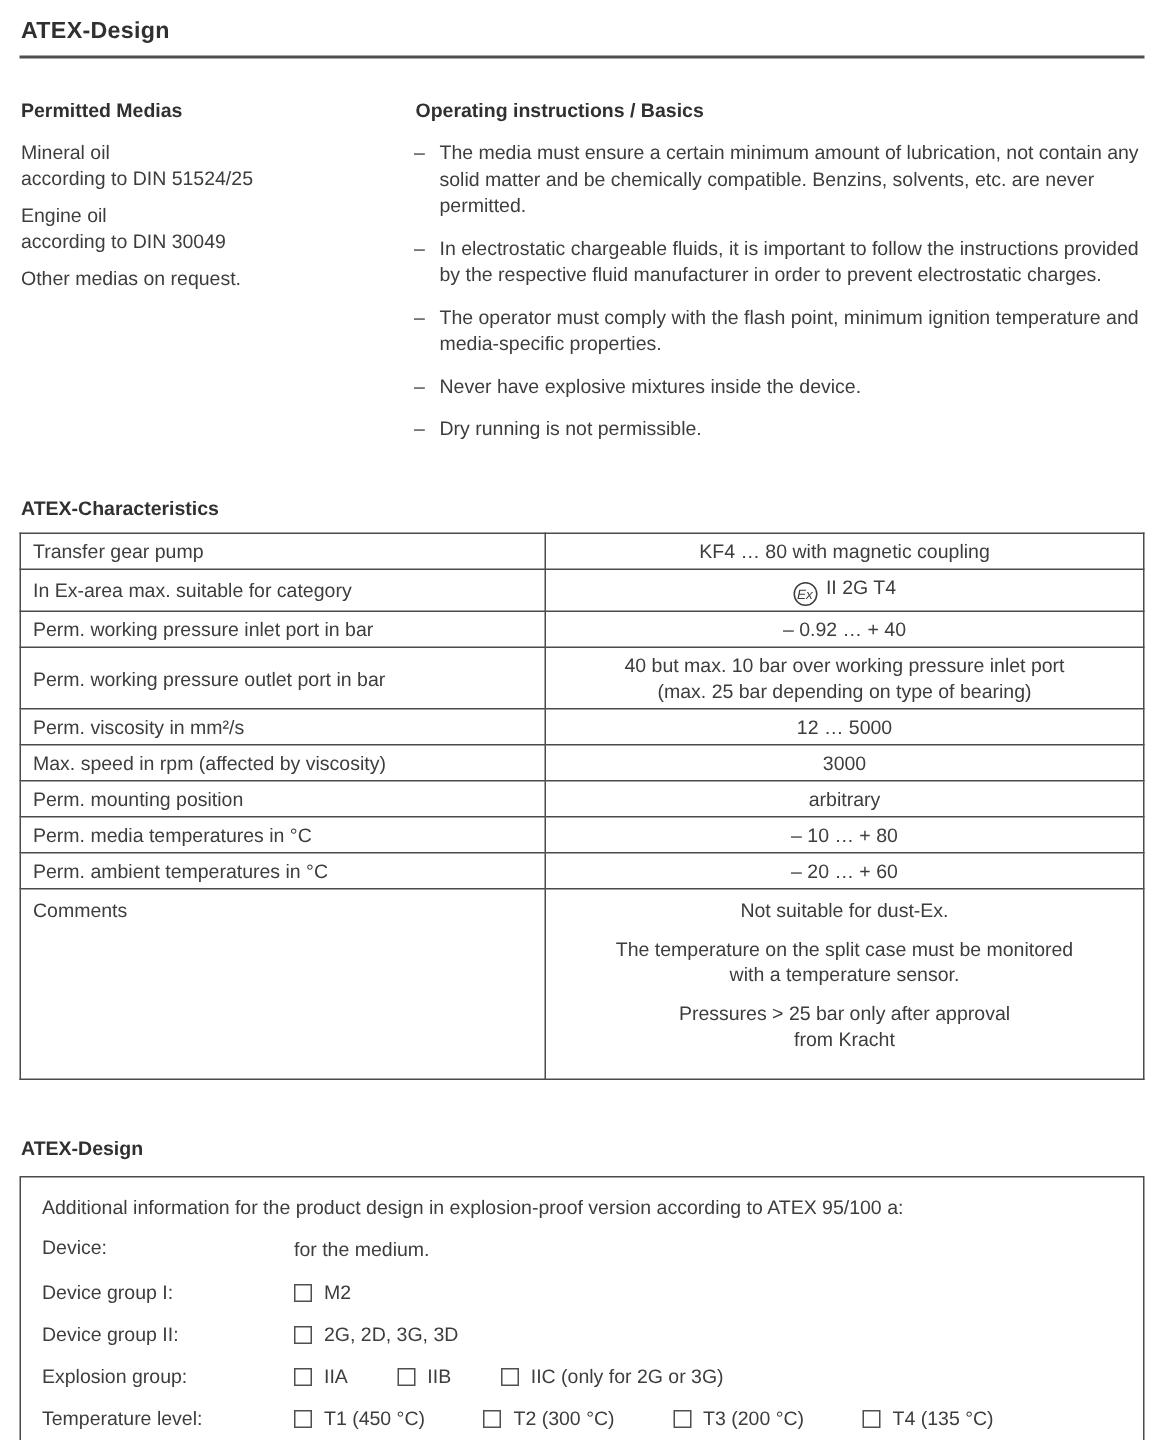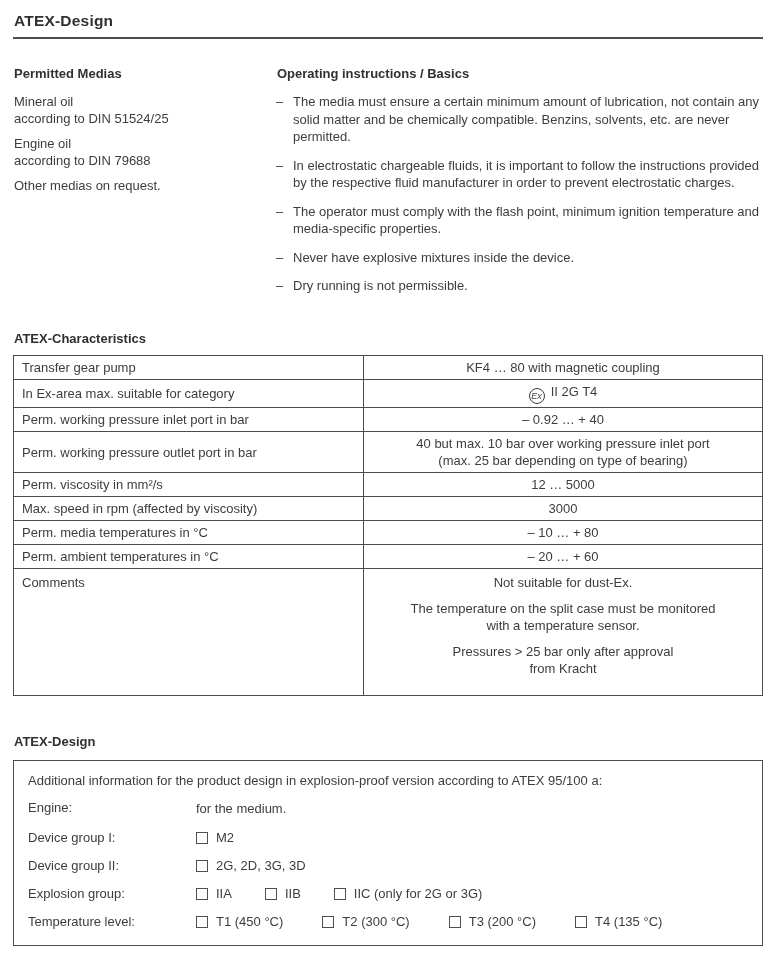--- a/index.html
+++ b/index.html
@@ -83,21 +83,21 @@
 
   <div class="two-col">
     <div>
       <div class="col-heading">Permitted Medias</div>
       <div class="media-item">
         <div>Mineral oil</div>
         <div>according to DIN 51524/25</div>
       </div>
       <div class="media-item">
         <div>Engine oil</div>
-        <div>according to DIN 79688</div>
+        <div>according to DIN 30049</div>
       </div>
       <div class="media-item">
         <div>Other medias on request.</div>
       </div>
     </div>
 
     <div>
       <div class="col-heading">Operating instructions / Basics</div>
       <div class="ops-item">
         <span class="dash"></span>
@@ -146,20 +146,24 @@
           <div>(max. 25 bar depending on type of bearing)</div>
         </td>
       </tr>
       <tr>
         <td class="lbl">Perm. viscosity in mm²/s</td>
         <td class="val">12 … 5000</td>
       </tr>
       <tr>
         <td class="lbl">Max. speed in rpm (affected by viscosity)</td>
         <td class="val">3000</td>
+      </tr>
+      <tr>
+        <td class="lbl">Perm. mounting position</td>
+        <td class="val">arbitrary</td>
       </tr>
       <tr>
         <td class="lbl">Perm. media temperatures in °C</td>
         <td class="val">– 10 … + 80</td>
       </tr>
       <tr>
         <td class="lbl">Perm. ambient temperatures in °C</td>
         <td class="val">– 20 … + 60</td>
       </tr>
       <tr class="row-comments">
@@ -179,21 +183,21 @@
         </td>
       </tr>
     </tbody>
   </table>
 
   <div class="form-heading">ATEX-Design</div>
   <div class="form-box">
     <div class="form-intro">Additional information for the product design in explosion-proof version according to ATEX 95/100 a:</div>
 
     <div class="form-row">
-      <div class="flabel">Engine:</div>
+      <div class="flabel">Device:</div>
       <div class="medium-text">
         <div>for the medium.</div>
       </div>
     </div>
 
     <div class="form-row">
       <div class="flabel">Device group I:</div>
       <div class="opts">
         <div class="opt">
           <span class="checkbox"></span>

